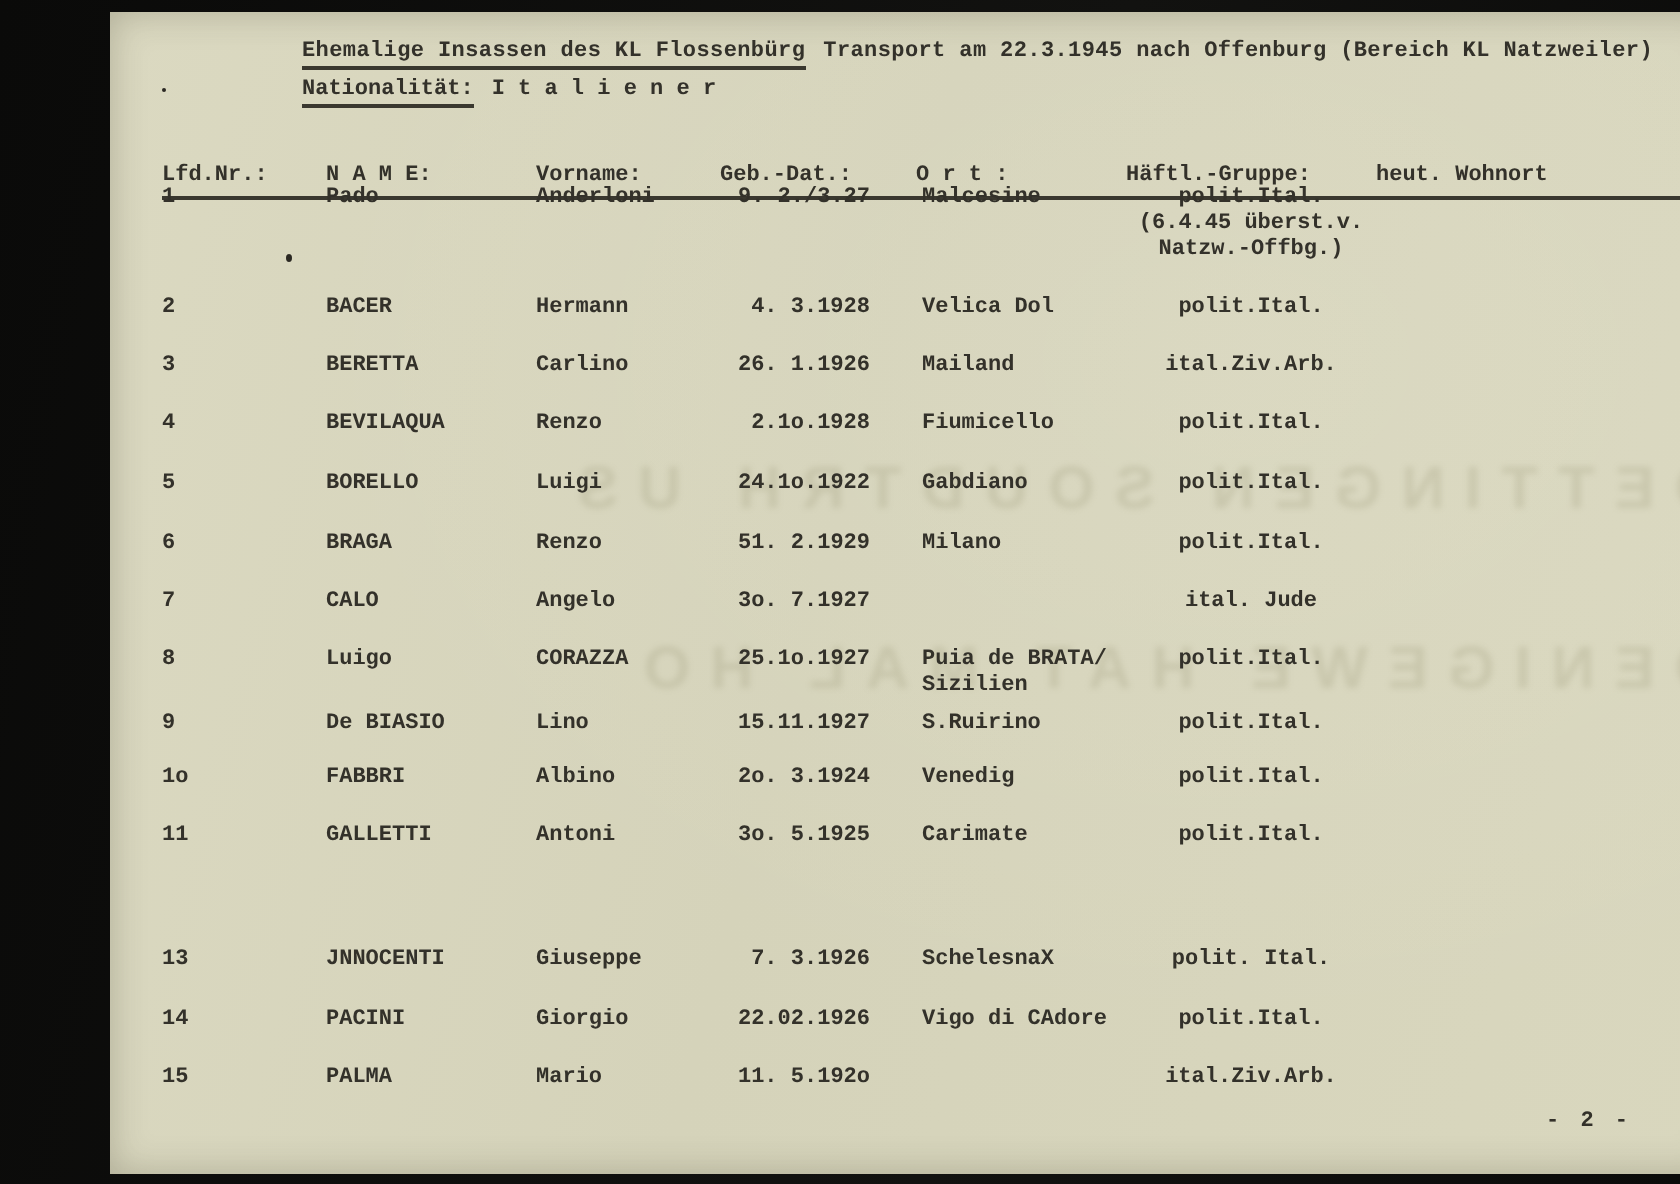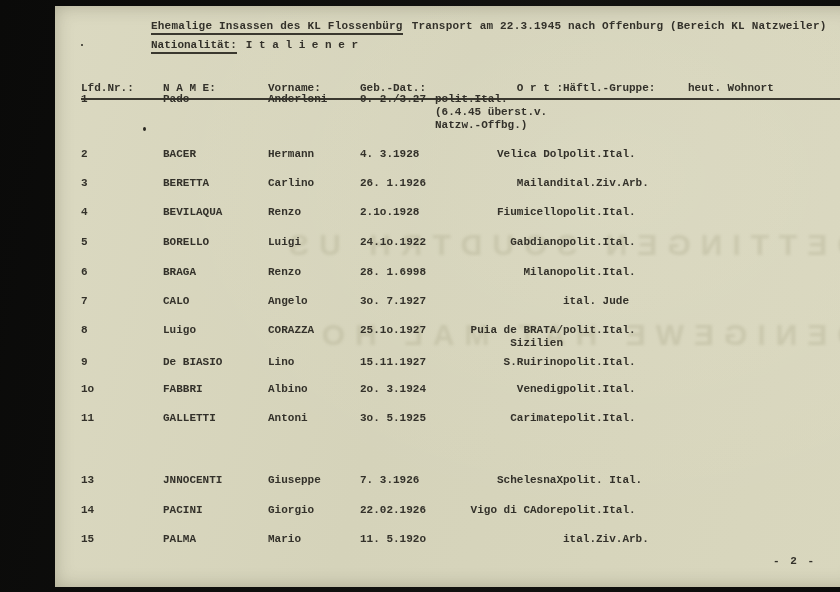--- a/index.html
+++ b/index.html
@@ -36,23 +36,23 @@
     position: absolute; left: 26px; right: 6px;
     display: grid;
     grid-template-columns: 82px 105px 92px 75px 128px 125px 1fr;
     line-height: 13px;
   }
   .thead {
     top: 76px;
     border-bottom: 2px solid #3a382f;
     padding-bottom: 3px;
   }
-  .c-date { text-align: left; }
-  .c-ort  { padding-left: 26px; white-space: pre-line; text-align: right; }
-  .c-gruppe { white-space: pre-line; }
+  .c-date { text-align: right; }
+  .c-ort  { padding-left: 26px; white-space: pre-line; }
+  .c-gruppe { white-space: pre-line; text-align: center; }
   .thead .c-ort { padding-left: 23px; }
 
   .page-number { position: absolute; left: 718px; top: 549px; letter-spacing: 2px; }
 
   .bleed {
     position: absolute;
     width: 100%;
     transform: scaleX(-1);
     font-family: "Liberation Sans", sans-serif;
     font-weight: 700;
@@ -96,20 +96,21 @@
       <div class="c-ort">O r t :</div>
       <div>Häftl.-Gruppe:</div>
       <div>heut. Wohnort</div>
     </div>
 
     <div class="trow" style="top:87px">
       <div>1</div>
       <div>Pado</div>
       <div>Anderloni</div>
       <div class="c-date">9. 2./3.27</div>
+      <div class="c-ort">Malcesine</div>
       <div class="c-gruppe">polit.Ital.
 (6.4.45 überst.v.
 Natzw.-Offbg.)</div>
       <div></div>
     </div>
 
     <div class="trow" style="top:142px">
       <div>2</div>
       <div>BACER</div>
       <div>Hermann</div>
@@ -146,21 +147,21 @@
       <div class="c-date">24.1o.1922</div>
       <div class="c-ort">Gabdiano</div>
       <div class="c-gruppe">polit.Ital.</div>
       <div></div>
     </div>
 
     <div class="trow" style="top:260px">
       <div>6</div>
       <div>BRAGA</div>
       <div>Renzo</div>
-      <div class="c-date">28. 1.6998</div>
+      <div class="c-date">51. 2.1929</div>
       <div class="c-ort">Milano</div>
       <div class="c-gruppe">polit.Ital.</div>
       <div></div>
     </div>
 
     <div class="trow" style="top:289px">
       <div>7</div>
       <div>CALO</div>
       <div>Angelo</div>
       <div class="c-date">3o. 7.1927</div>

